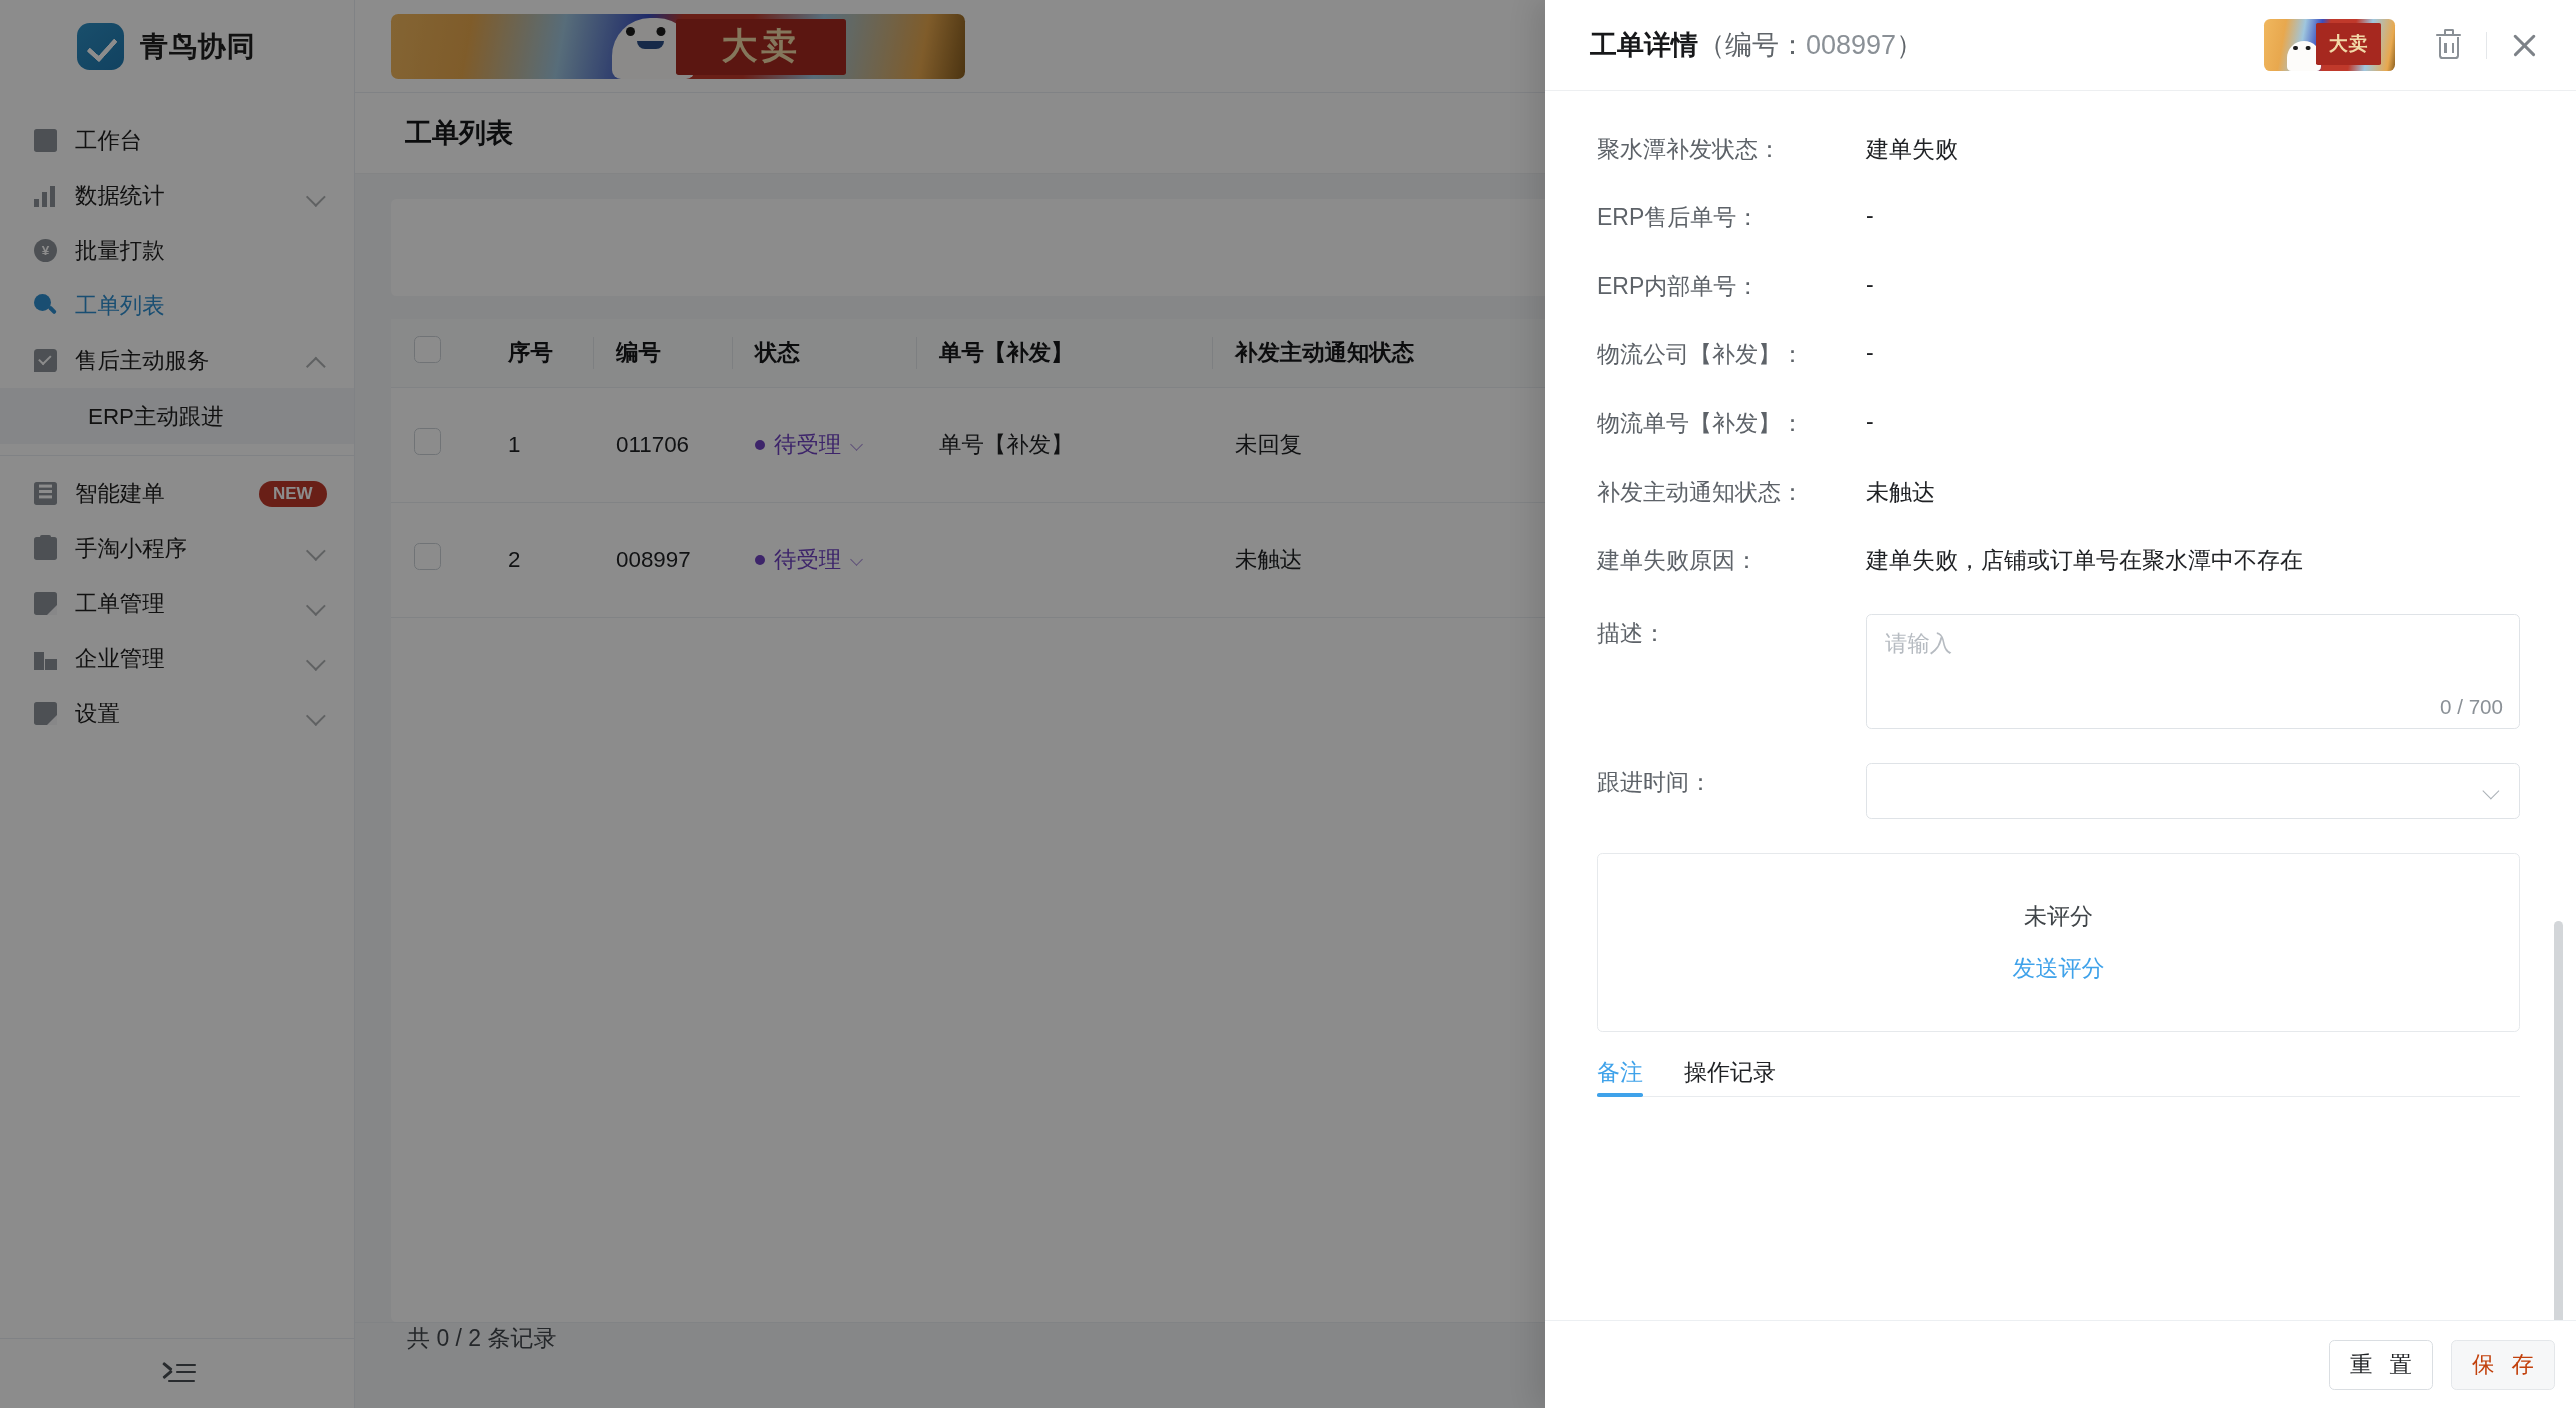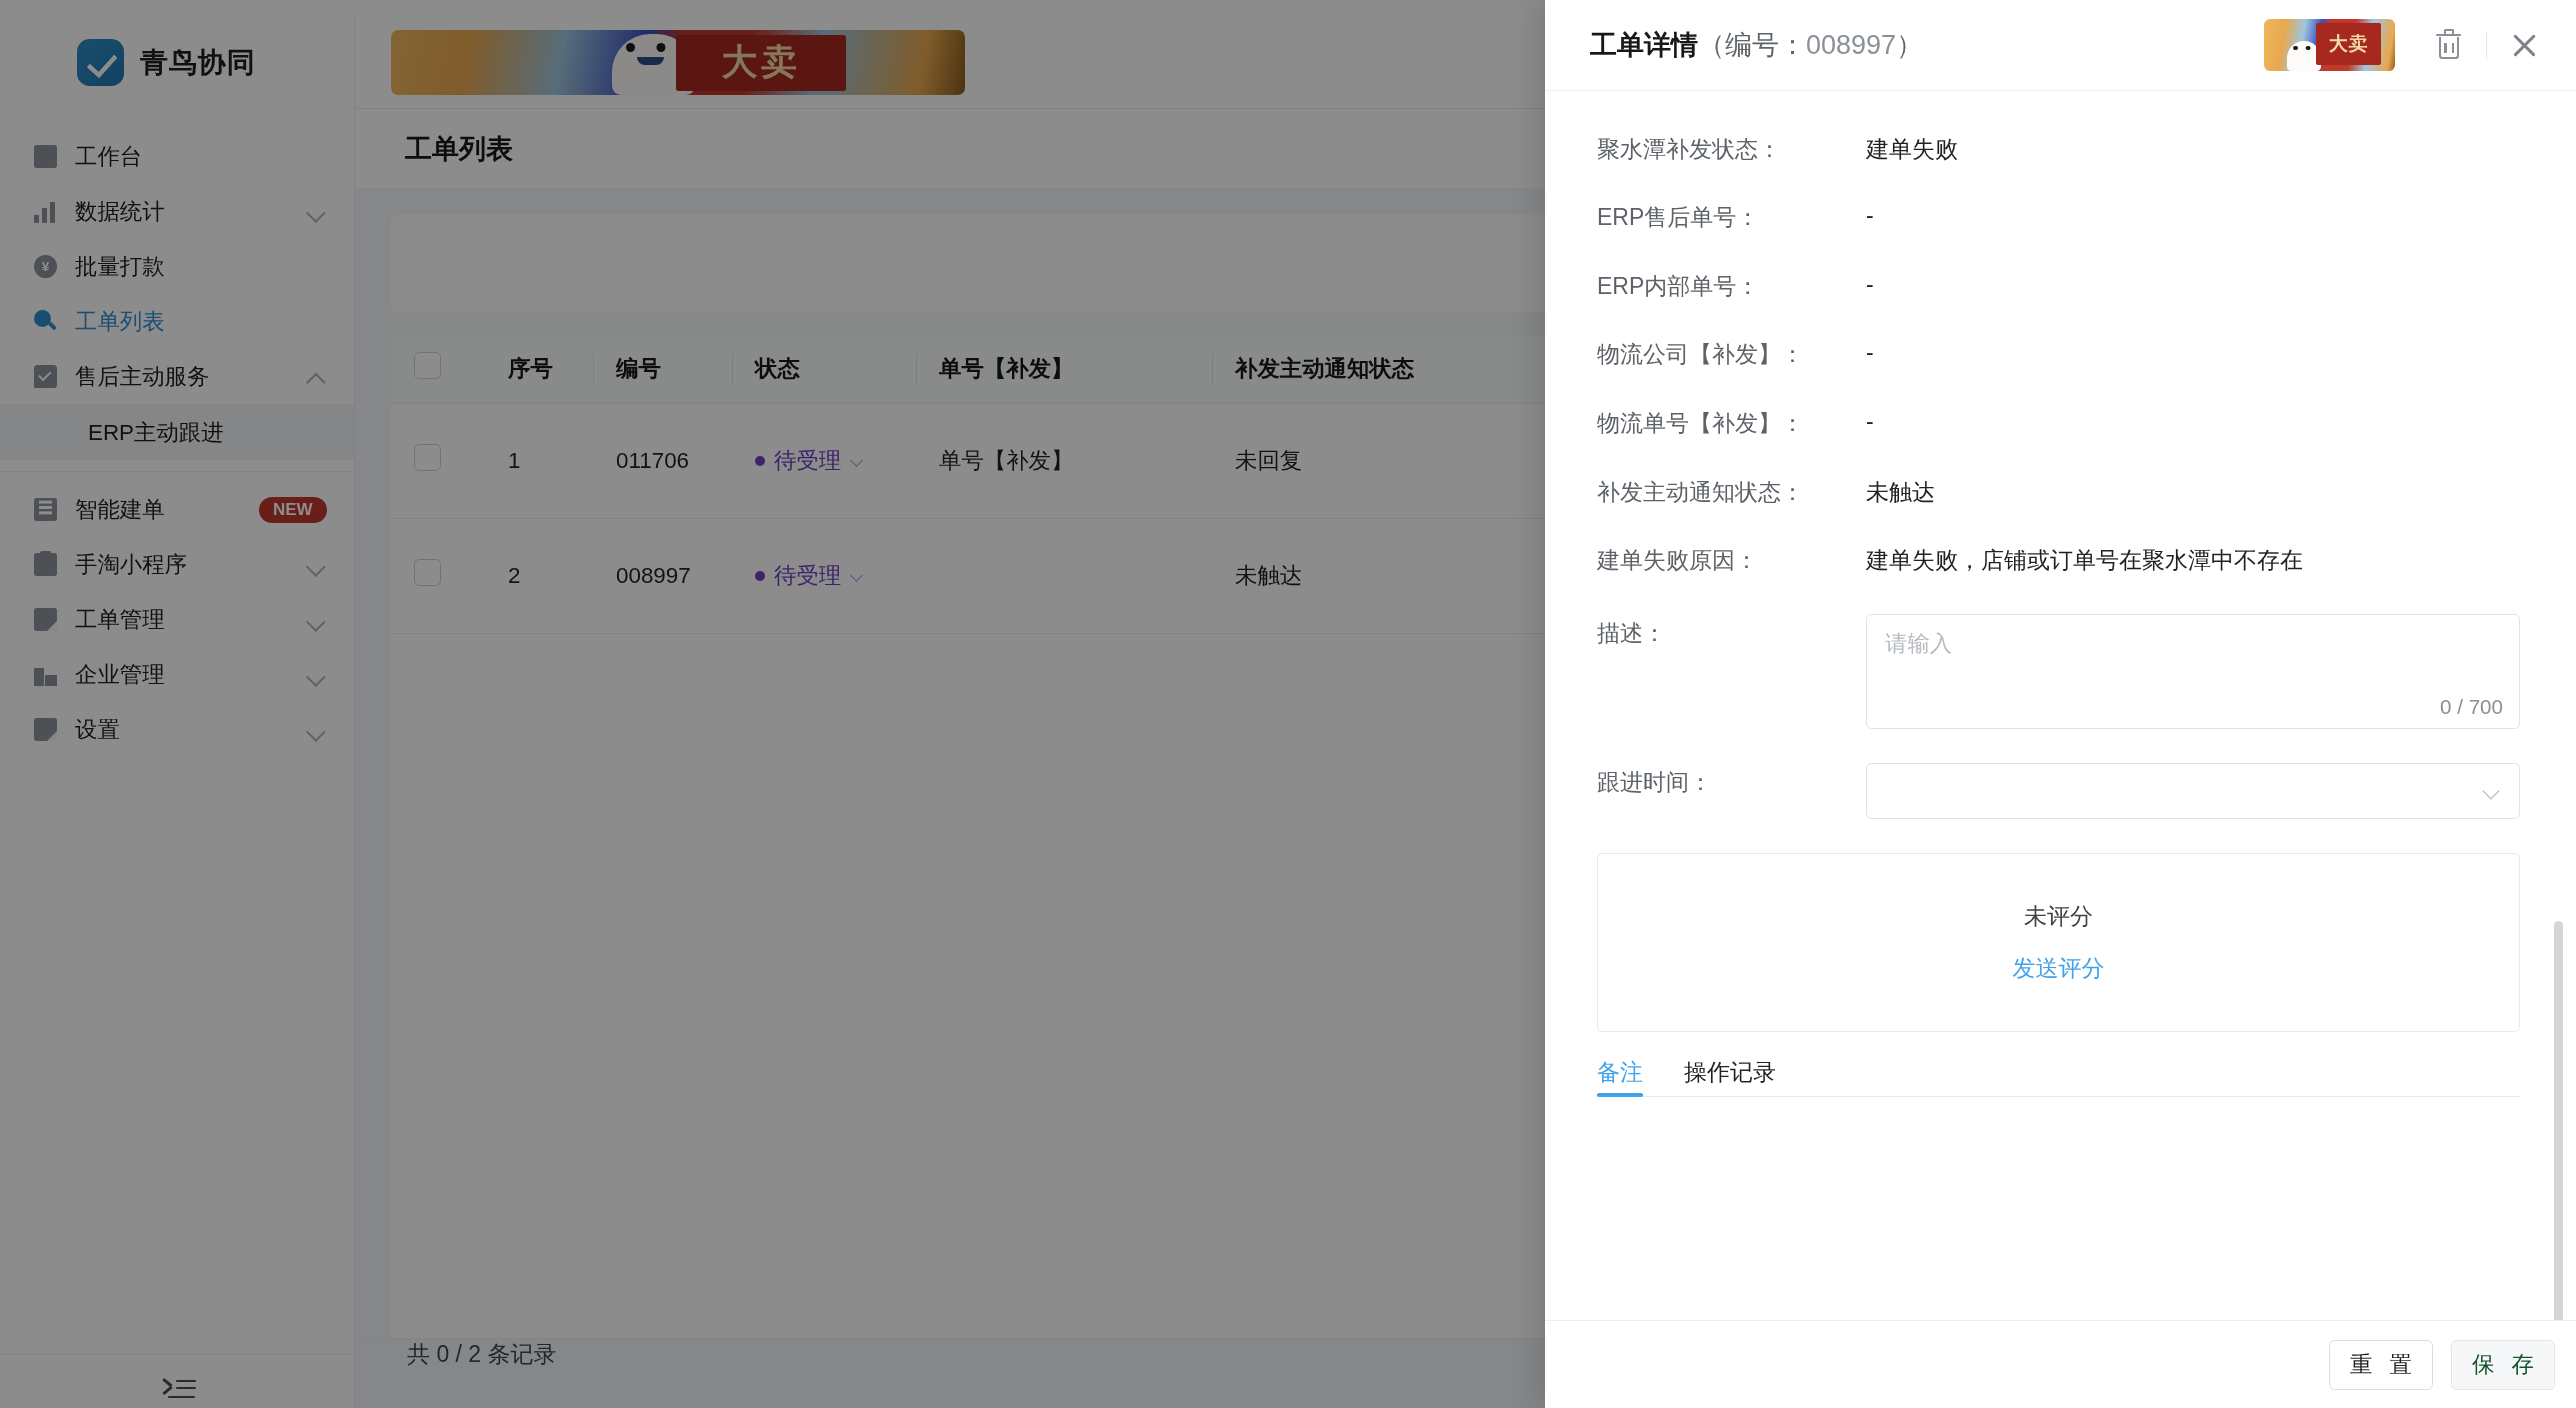--- a/index.html
+++ b/index.html
@@ -12,21 +12,20 @@
   #app {
     position: relative;
     width: 2576px; height: 1408px;
   }
 
   
   .app-base {
     position: absolute; inset: 0;
     display: flex;
     background: #22c55e;
-    margin-top: 16px;
   }
 
   
   .sidebar {
     width: 355px; height: 1408px;
     background: #ffffff;
     border-right: 0.9px solid #e9edf2;
     display: flex; flex-direction: column;
     flex: 0 0 355px;
   }
@@ -371,21 +370,21 @@
   }
   .btn {
     height: 50px; min-width: 104px;
     border-radius:5.4px; border:0.9px solid #dadee2;
     background:#fff; color:#1f2124;
     font-size:22.4px; letter-spacing:5.4px; text-indent:5.4px;
     display:flex; align-items:center; justify-content:center;
     cursor:pointer;
     font-family: "Liberation Sans", sans-serif;
   }
-  .btn.disabled { background:#f6f7f8; color:#14532d; border-color:#e4e7ea; cursor:not-allowed; }
+  .btn.disabled { background:#f6f7f8; color:#c2410c; border-color:#e4e7ea; cursor:not-allowed; }
 </style>
 </head>
 <body>
 
 <div id="app">
 
   <div class="app-base">
 
     <aside class="sidebar">
       <div class="brand">

